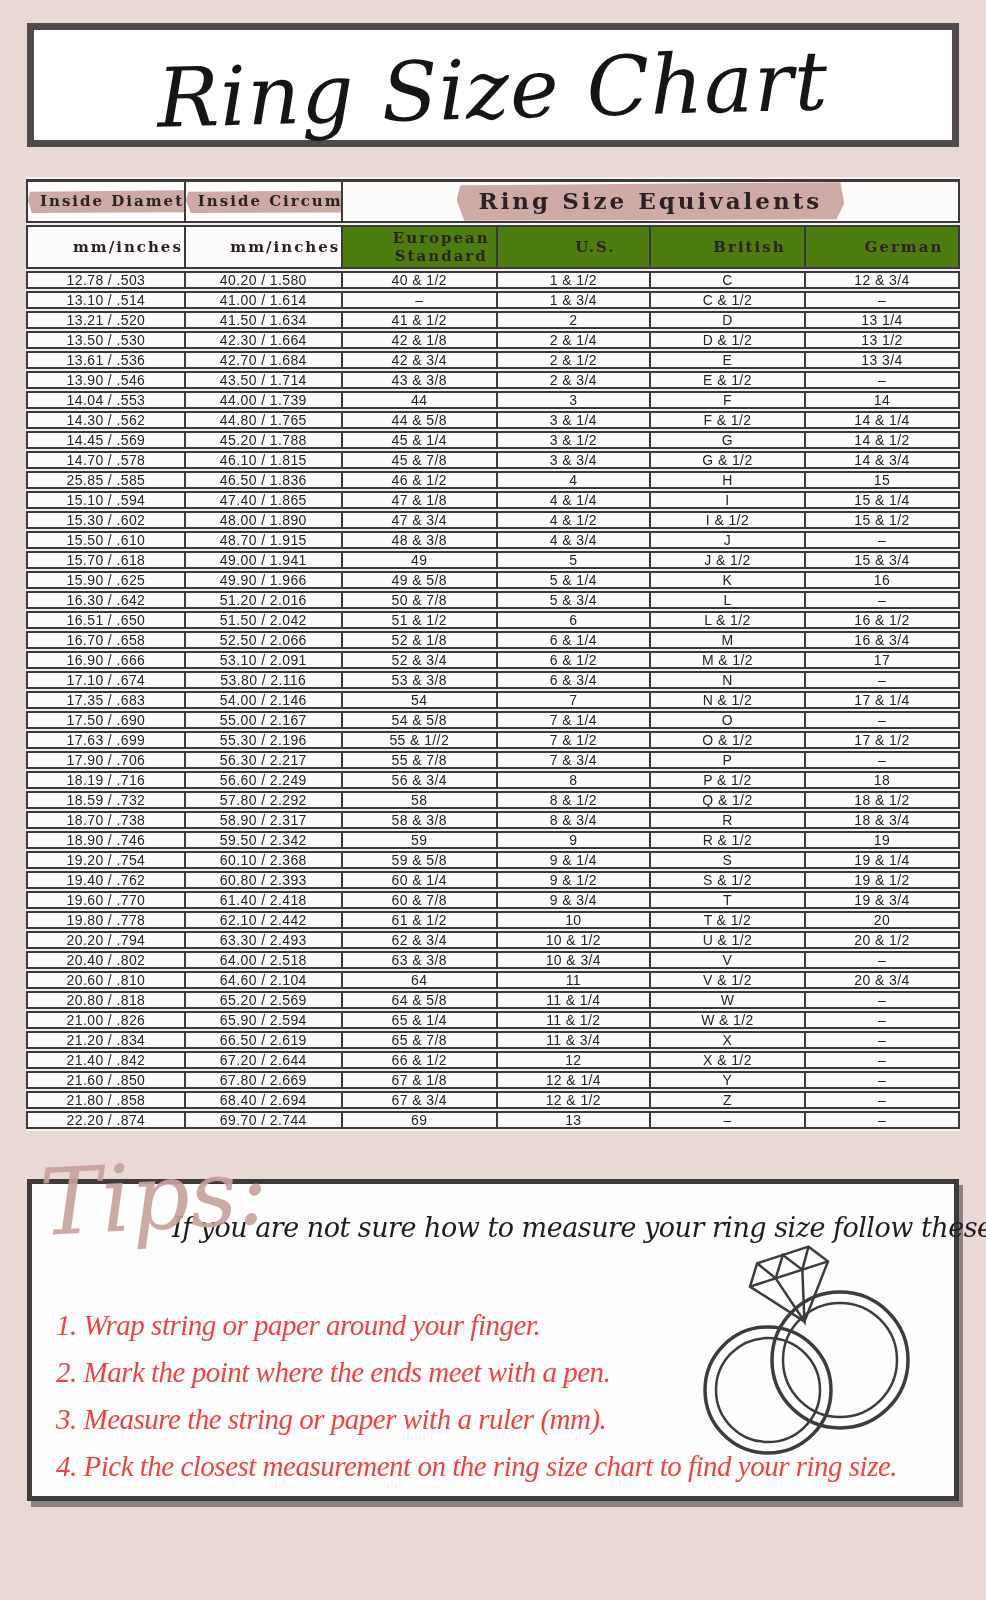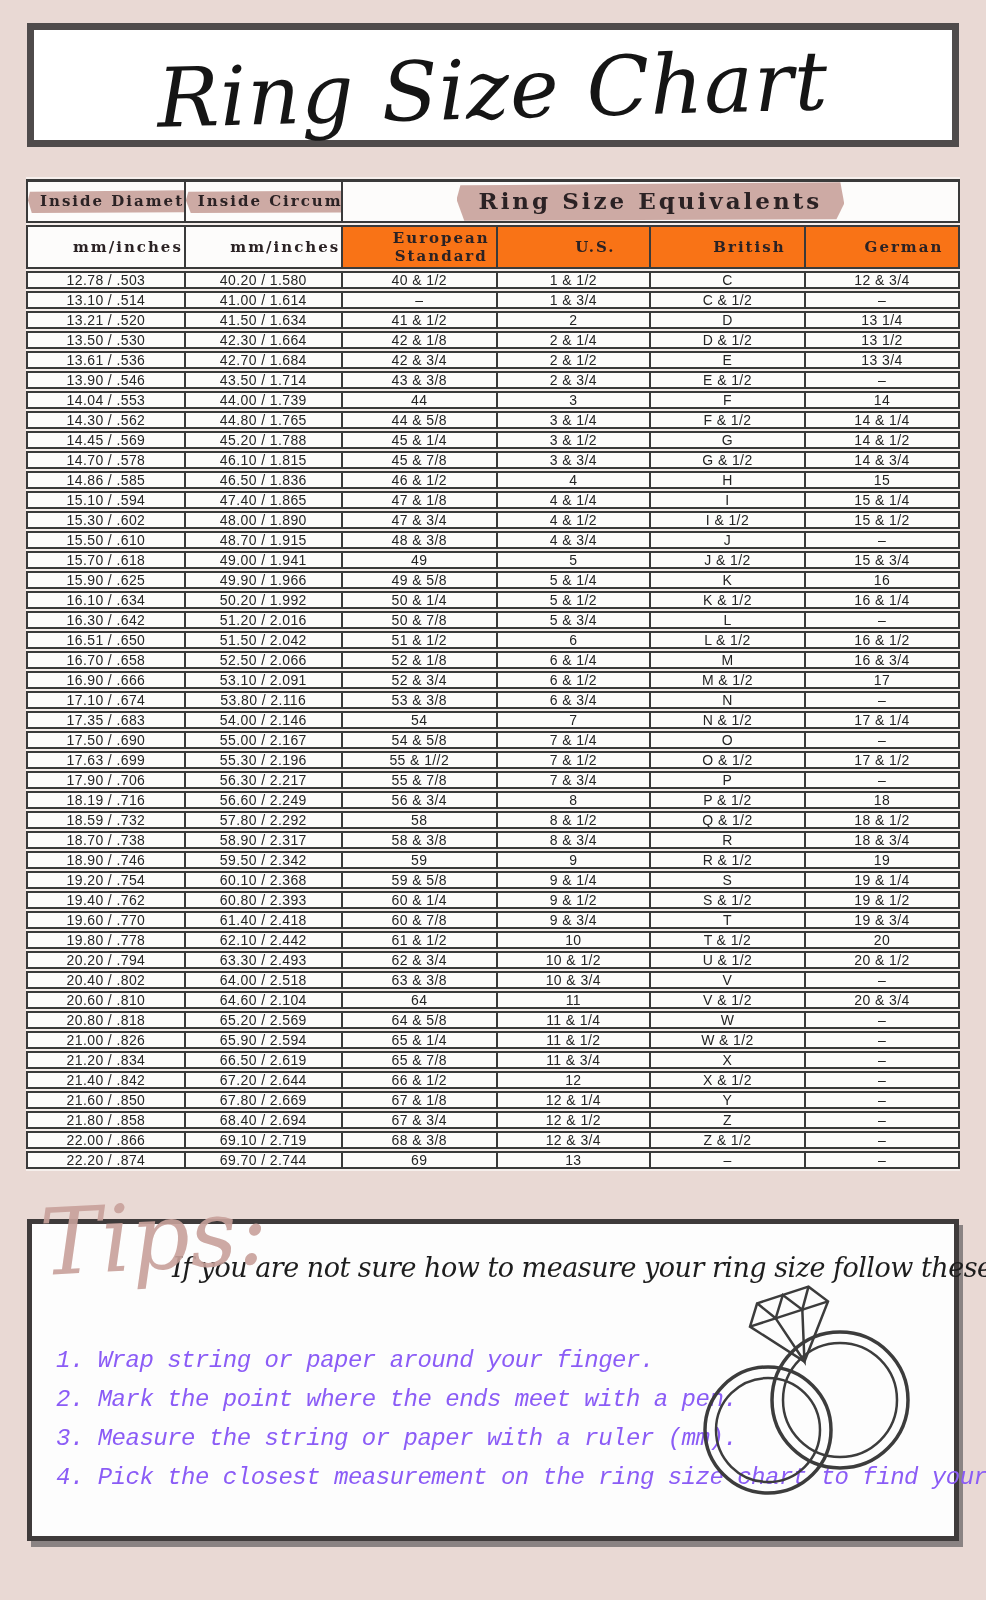--- a/index.html
+++ b/index.html
@@ -78,21 +78,21 @@
     letter-spacing: 2px;
     line-height: 1.2;
   }
   .group-hl.wide { font-size: 23px; letter-spacing: 3px; padding: 5px 22px 6px 22px; }
   .sub-th {
     font-size: 15px;
     letter-spacing: 2px;
     line-height: 1.2;
   }
   .ring-table thead tr.subhead th { background: #fdfcfb; padding-left: 44px; }
-  .ring-table thead tr.subhead th.tinted { background: #f97316; }
+  .ring-table thead tr.subhead th.tinted { background: #4d7c0f; }
   .ring-table tbody td {
     height: 14px;
     font-size: 14px;
     letter-spacing: 0.4px;
     color: #242424;
     font-family: "Liberation Sans", sans-serif;
     padding: 0;
     line-height: 1;
   }
 
@@ -132,24 +132,24 @@
     white-space: nowrap;
   }
   .tips-steps {
     position: absolute;
     top: 118px;
     left: 24px;
     right: 10px;
     list-style: none;
   }
   .tips-steps li {
-    font-family: Liberation Mono, monospace;
+    font-family: Liberation Serif, serif;
     font-style: italic;
-    font-size: 24px;
-    color: #8b5cf6;
+    font-size: 29px;
+    color: #ef4444;
     line-height: 1.62;
     letter-spacing: -0.5px;
     white-space: nowrap;
   }
   .rings-art {
     position: absolute;
     top: 48px;
     right: 42px;
     width: 218px;
     height: 226px;
@@ -270,21 +270,21 @@
         </tr>
         <tr>
           <td>14.70 / .578</td>
           <td>46.10 / 1.815</td>
           <td>45 &amp; 7/8</td>
           <td>3 &amp; 3/4</td>
           <td>G &amp; 1/2</td>
           <td class="last">14 &amp; 3/4</td>
         </tr>
         <tr>
-          <td>14.86 / .585</td>
+          <td>25.85 / .585</td>
           <td>46.50 / 1.836</td>
           <td>46 &amp; 1/2</td>
           <td>4</td>
           <td>H</td>
           <td class="last">15</td>
         </tr>
         <tr>
           <td>15.10 / .594</td>
           <td>47.40 / 1.865</td>
           <td>47 &amp; 1/8</td>
@@ -318,28 +318,20 @@
         </tr>
         <tr>
           <td>15.90 / .625</td>
           <td>49.90 / 1.966</td>
           <td>49 &amp; 5/8</td>
           <td>5 &amp; 1/4</td>
           <td>K</td>
           <td class="last">16</td>
         </tr>
         <tr>
-          <td>16.10 / .634</td>
-          <td>50.20 / 1.992</td>
-          <td>50 &amp; 1/4</td>
-          <td>5 &amp; 1/2</td>
-          <td>K &amp; 1/2</td>
-          <td class="last">16 &amp; 1/4</td>
-        </tr>
-        <tr>
           <td>16.30 / .642</td>
           <td>51.20 / 2.016</td>
           <td>50 &amp; 7/8</td>
           <td>5 &amp; 3/4</td>
           <td>L</td>
           <td class="last">–</td>
         </tr>
         <tr>
           <td>16.51 / .650</td>
           <td>51.50 / 2.042</td>
@@ -531,28 +523,20 @@
           <td>12 &amp; 1/4</td>
           <td>Y</td>
           <td class="last">–</td>
         </tr>
         <tr>
           <td>21.80 / .858</td>
           <td>68.40 / 2.694</td>
           <td>67 &amp; 3/4</td>
           <td>12 &amp; 1/2</td>
           <td>Z</td>
-          <td class="last">–</td>
-        </tr>
-        <tr>
-          <td>22.00 / .866</td>
-          <td>69.10 / 2.719</td>
-          <td>68 &amp; 3/8</td>
-          <td>12 &amp; 3/4</td>
-          <td>Z &amp; 1/2</td>
           <td class="last">–</td>
         </tr>
         <tr>
           <td>22.20 / .874</td>
           <td>69.70 / 2.744</td>
           <td>69</td>
           <td>13</td>
           <td>–</td>
           <td class="last">–</td>
         </tr>

